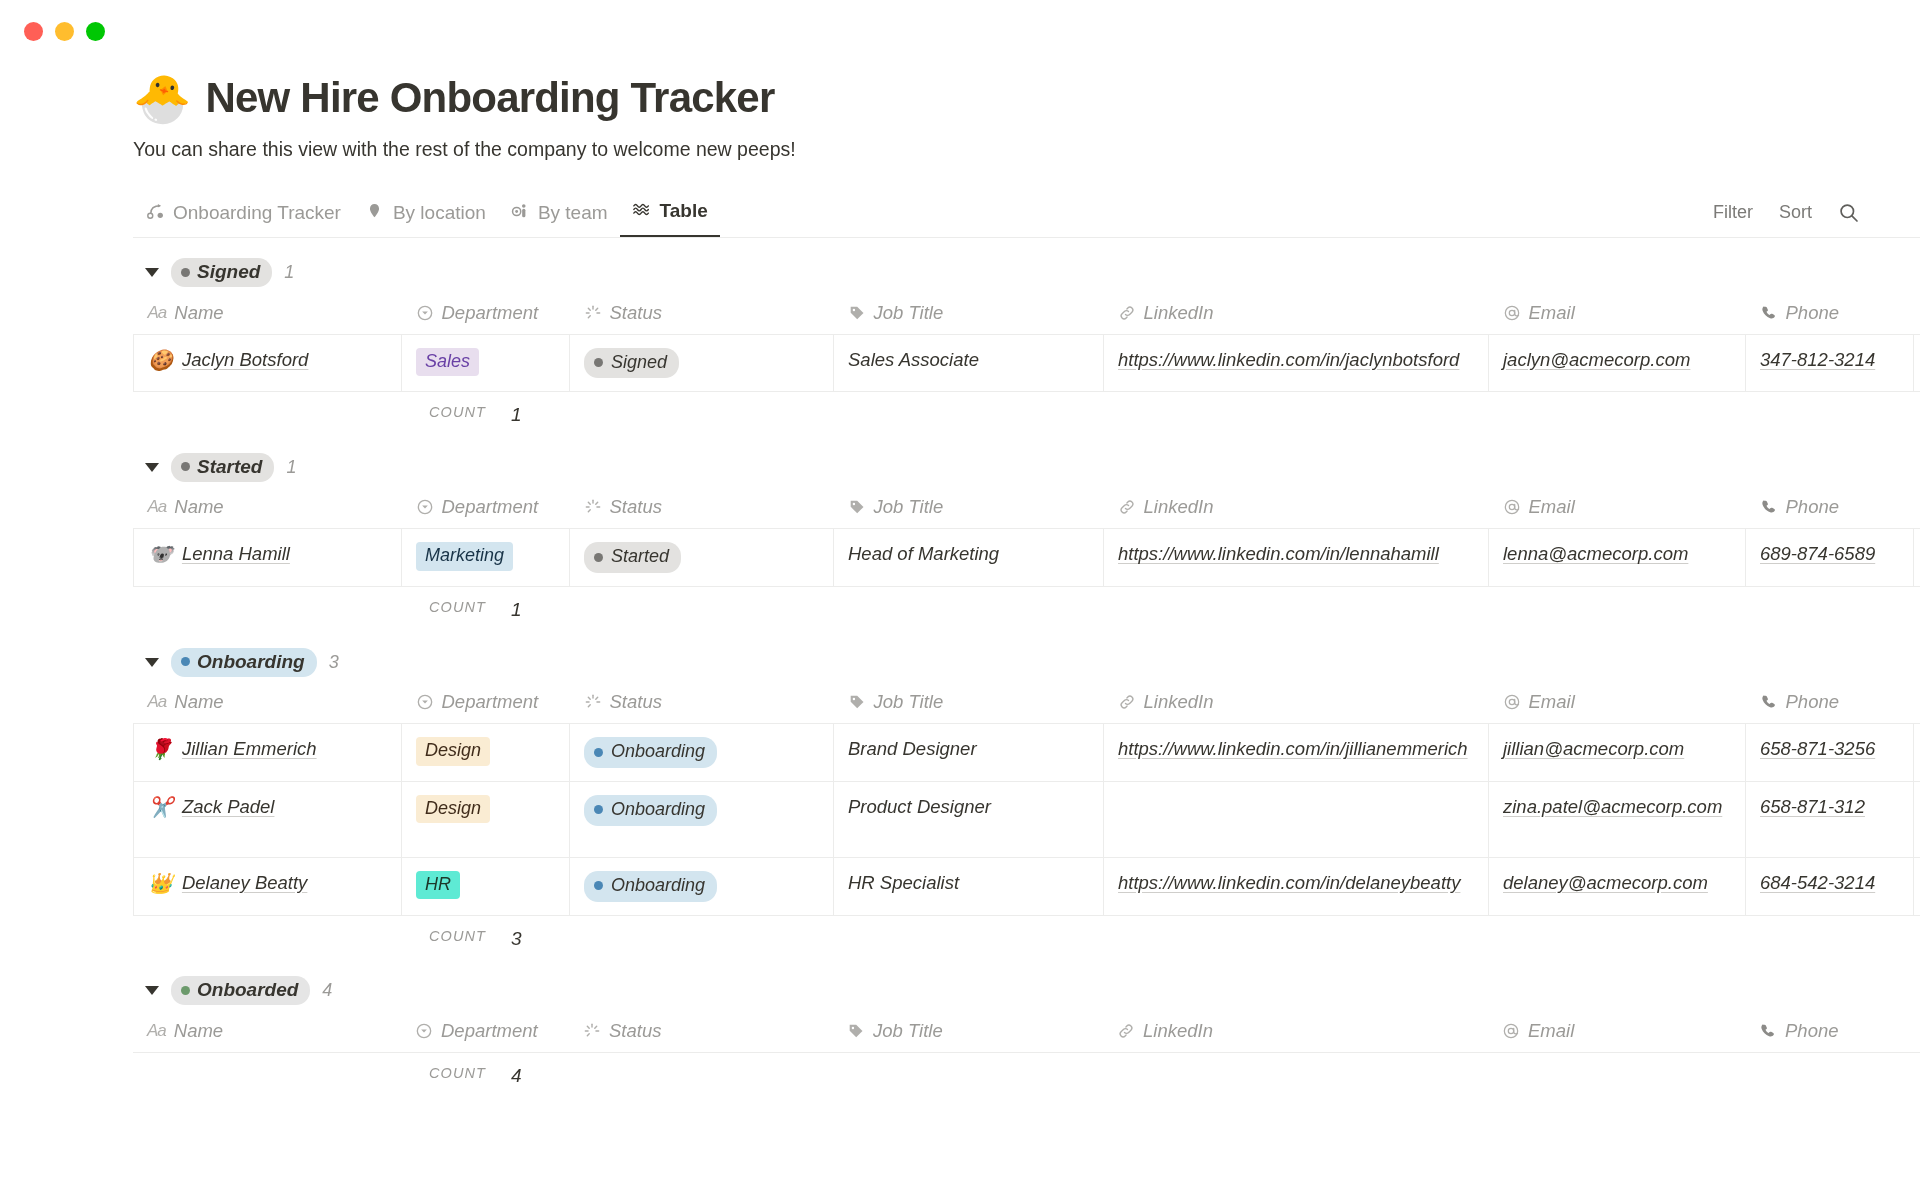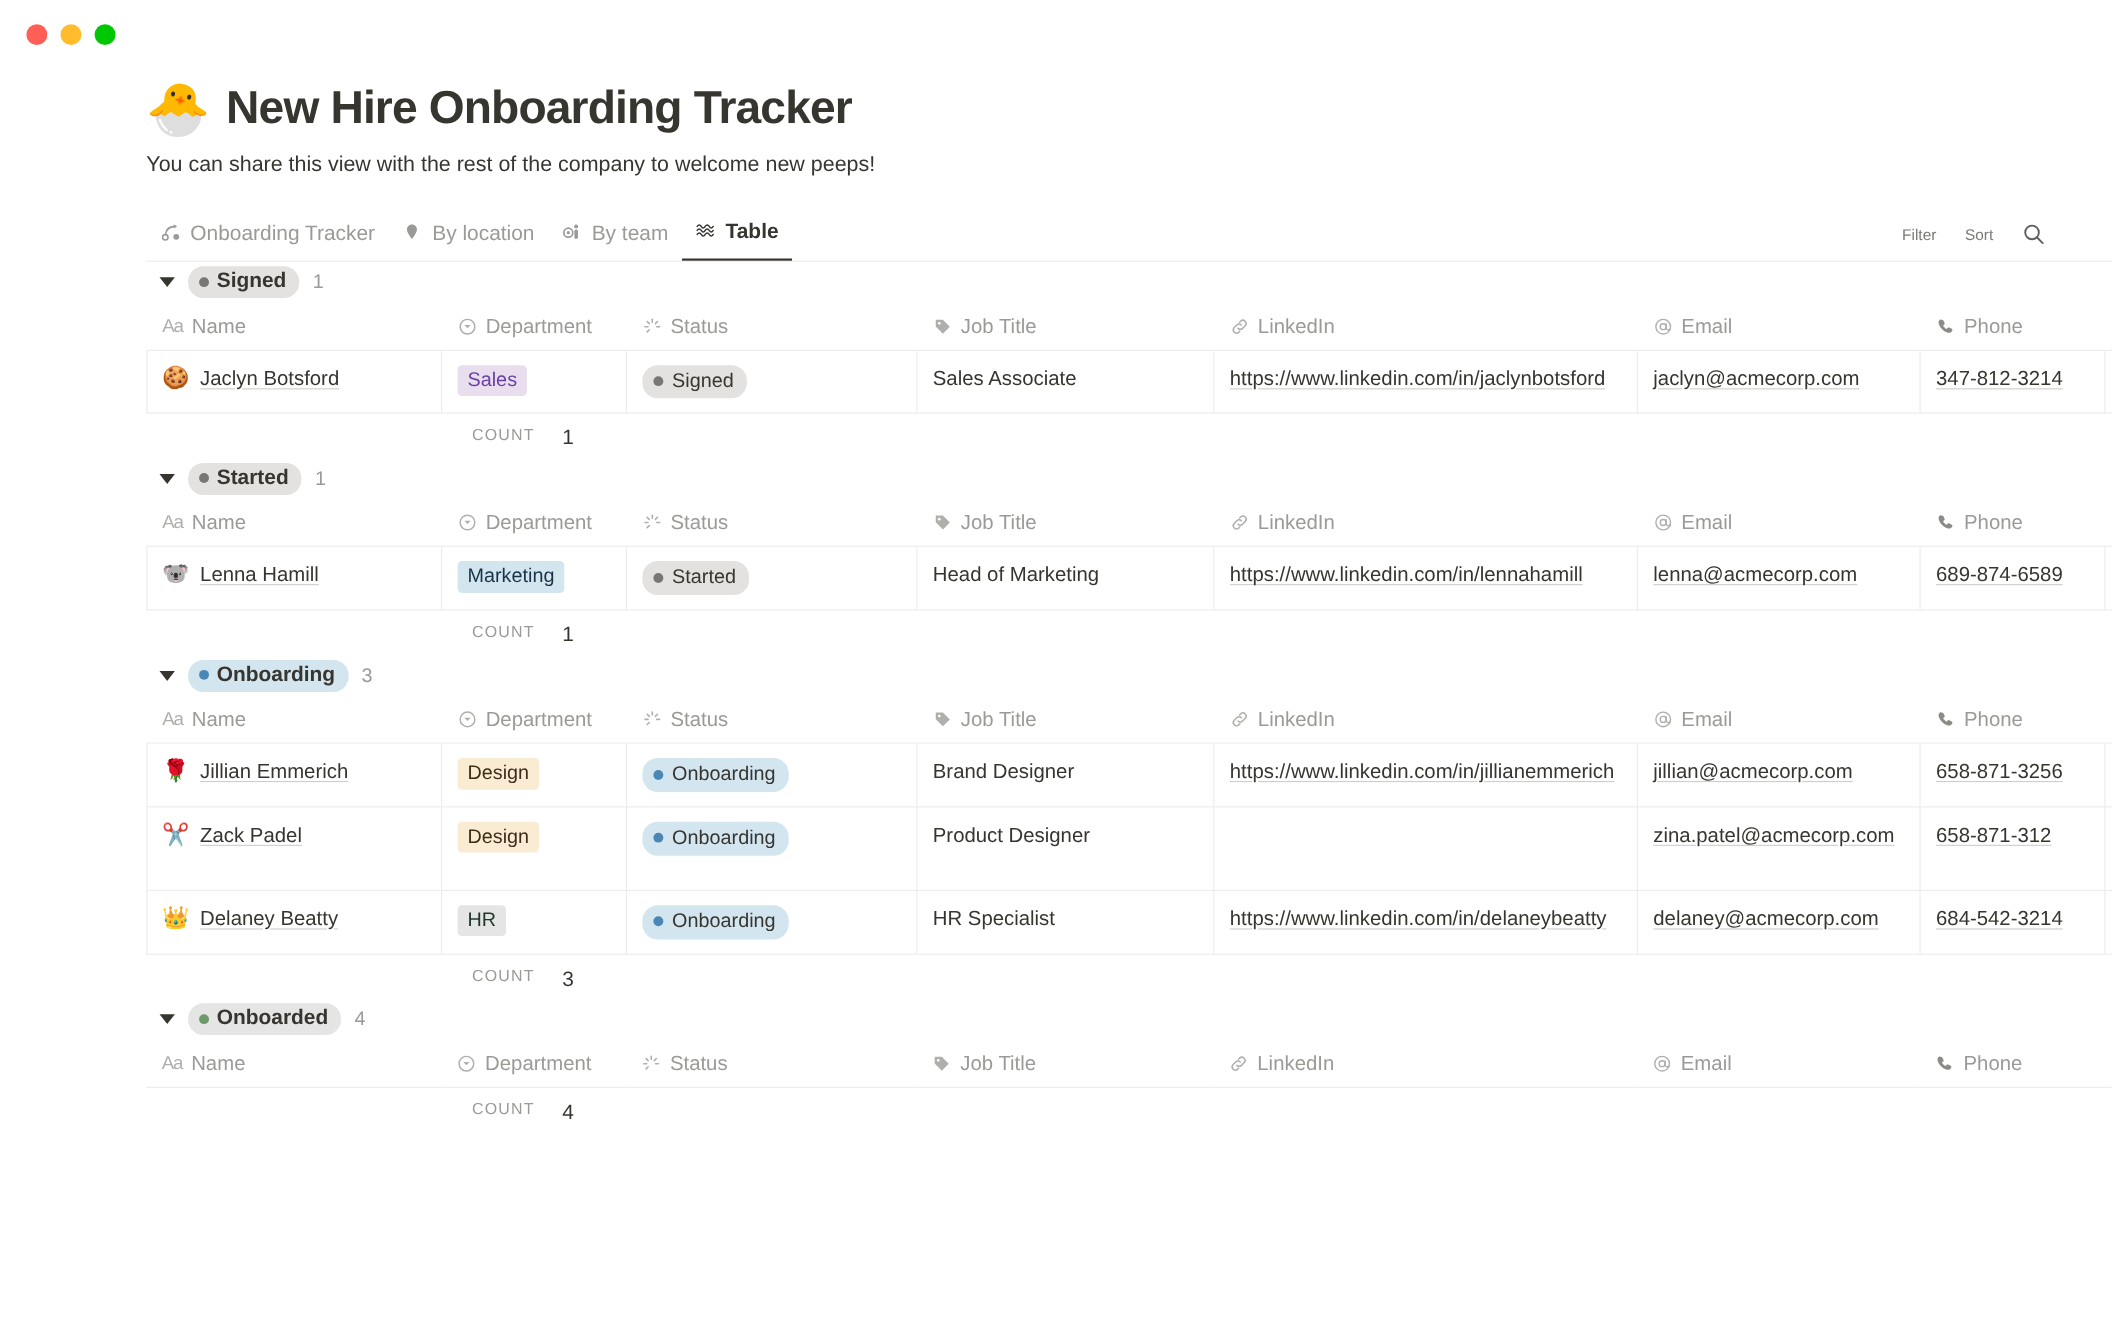--- a/index.html
+++ b/index.html
@@ -45,25 +45,25 @@
     display: flex; align-items: flex-start; gap: 8px;
     padding: 0 12px 13px 12px;
     font-size: 19px; color: #9b9a97; cursor: pointer;
     white-space: nowrap;
   }
   .tab .tico { display: inline-flex; width: 20px; height: 20px; align-items: center; justify-content: center; }
   .tab.active { color: #37352f; font-weight: bold; border-bottom: 2.5px solid #37352f; }
   .tab.active .tico svg { stroke: #37352f; fill: #37352f; }
 
   .tb-right { display: flex; align-items: center; gap: 26px; padding-right: 60px; padding-bottom: 13px; }
-  .tb-right .act { font-size: 14px; color: #7b7a77; cursor: pointer; }
+  .tb-right .act { font-size: 18px; color: #7b7a77; cursor: pointer; }
   .search-ico { cursor: pointer; display: inline-flex; }
 
   
-  .group { margin-top: 4px; }
+  .group { margin-top: 20px; font-style: italic; }
   .group-head { display: flex; align-items: center; gap: 12px; padding-left: 12px; height: 30px; }
   .caret { width: 0; height: 0; border-left: 7px solid transparent; border-right: 7px solid transparent; border-top: 9px solid #37352f; cursor: pointer; }
   .gchip {
     font-size: 19px; font-weight: bold; color: #37352f;
     border-radius: 14px; padding: 3px 12px 4px 10px;
     display: inline-flex; align-items: center; gap: 7px;
   }
   .gchip .bullet { width: 9px; height: 9px; border-radius: 50%; display: inline-block; }
   .gcount { font-size: 18px; color: #9b9a97; }
 
@@ -574,21 +574,21 @@
                 <td class="c-phone"><span class="u">658-871-312</span></td>
                 <td class="c-last">Bo<br>De</td>
               </tr>
               <tr>
                 <td class="c-name">
                   <span class="namecell">
                     <span class="emj">👑</span>
                     <span class="u">Delaney Beatty</span>
                   </span>
                 </td>
-                <td class="c-dept"><span class="pill" style="background:#e5e5e5;color:#1c3829">HR</span></td>
+                <td class="c-dept"><span class="pill" style="background:#5eead4;color:#1c3829">HR</span></td>
                 <td class="c-status"><span class="spill" style="background:#d3e5ef">
                     <span class="bullet" style="background:#4a87b5"></span>
                     <span>Onboarding</span>
                   </span></td>
                 <td class="c-job">HR Specialist</td>
                 <td class="c-li"><span class="u">https://www.linkedin.com/in/delaneybeatty</span></td>
                 <td class="c-email"><span class="u">delaney@acmecorp.com</span></td>
                 <td class="c-phone"><span class="u">684-542-3214</span></td>
                 <td class="c-last">Pe</td>
               </tr>

